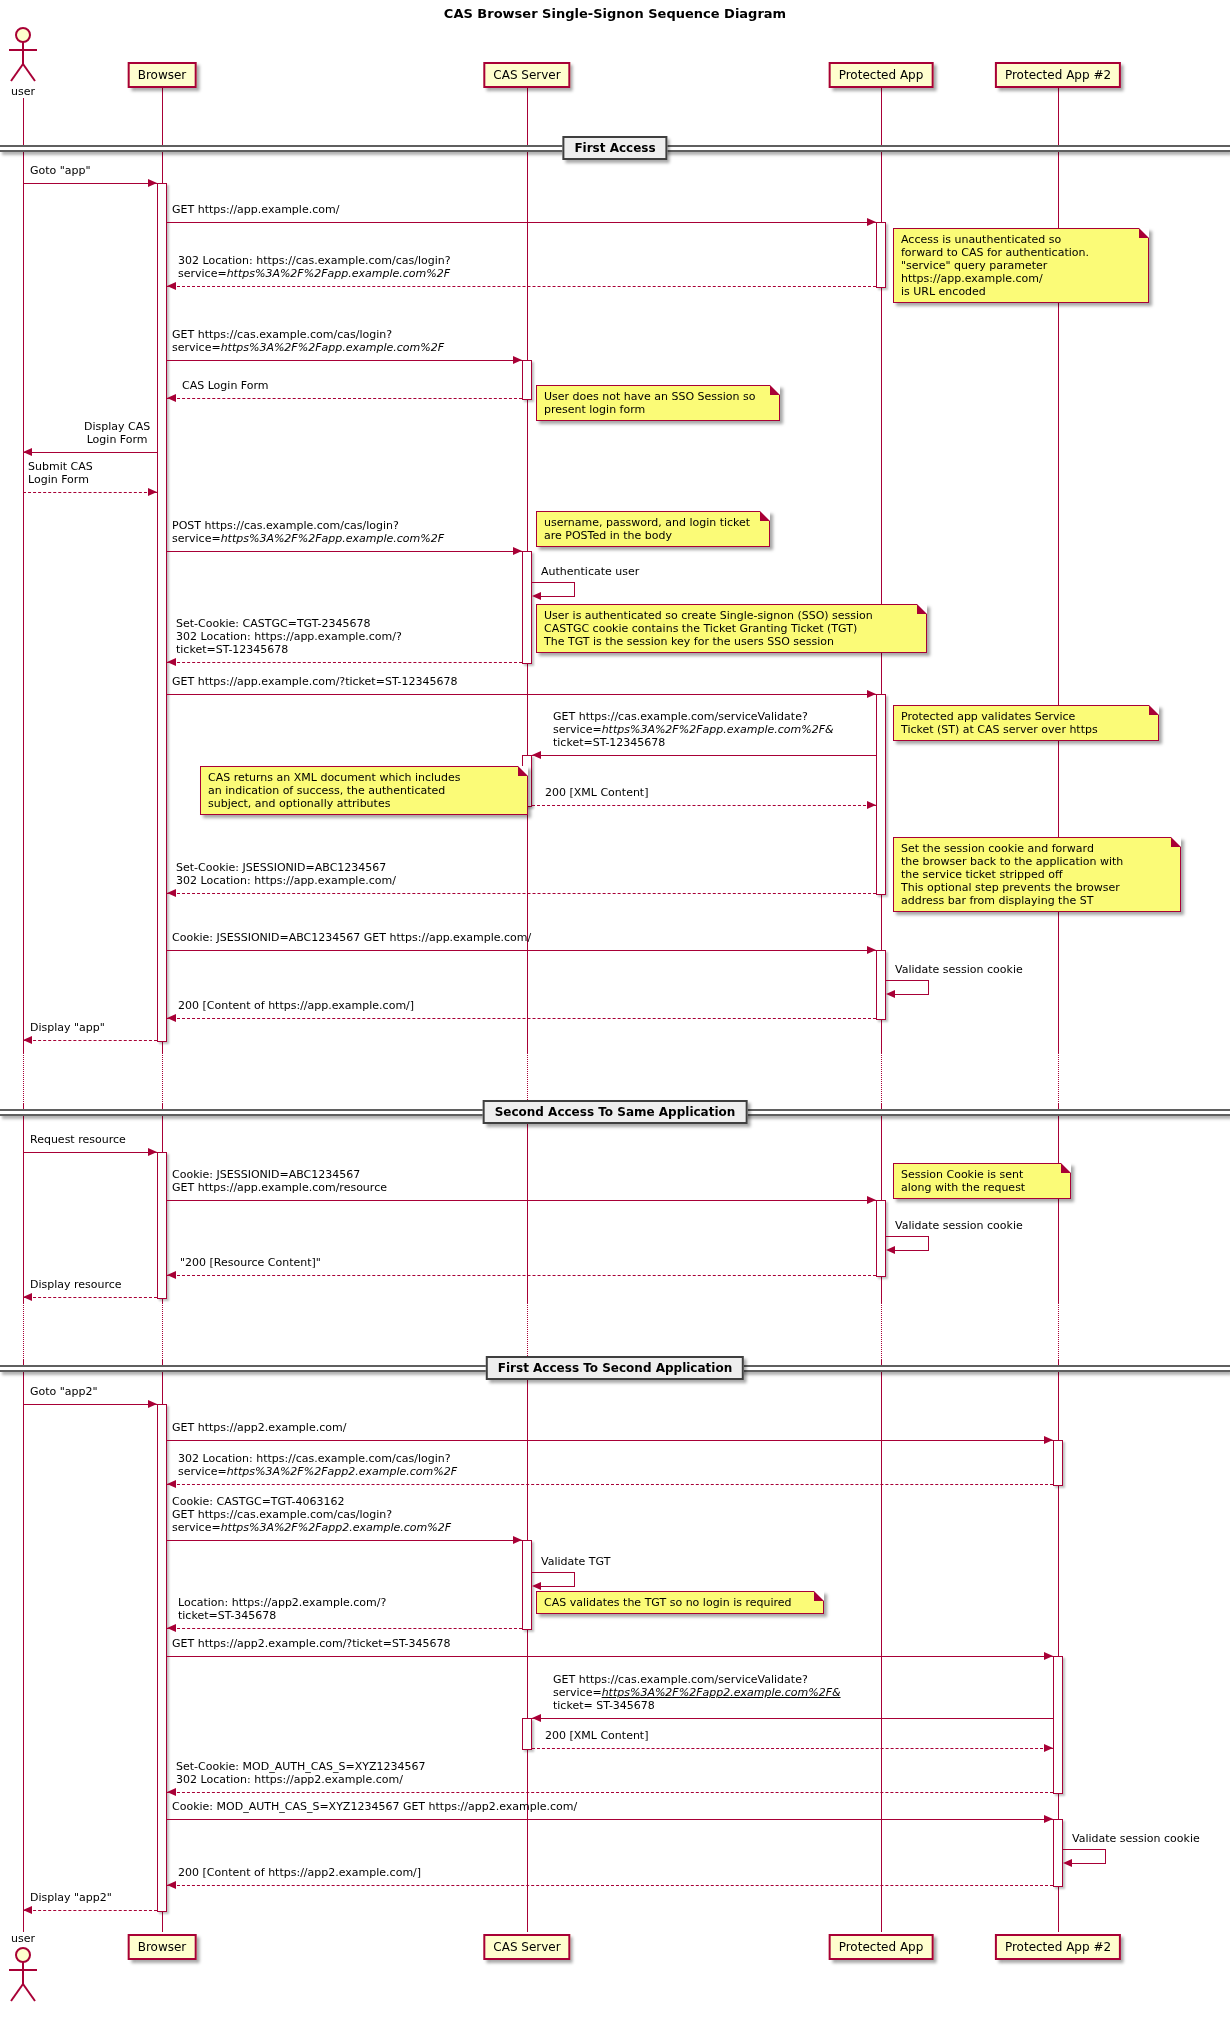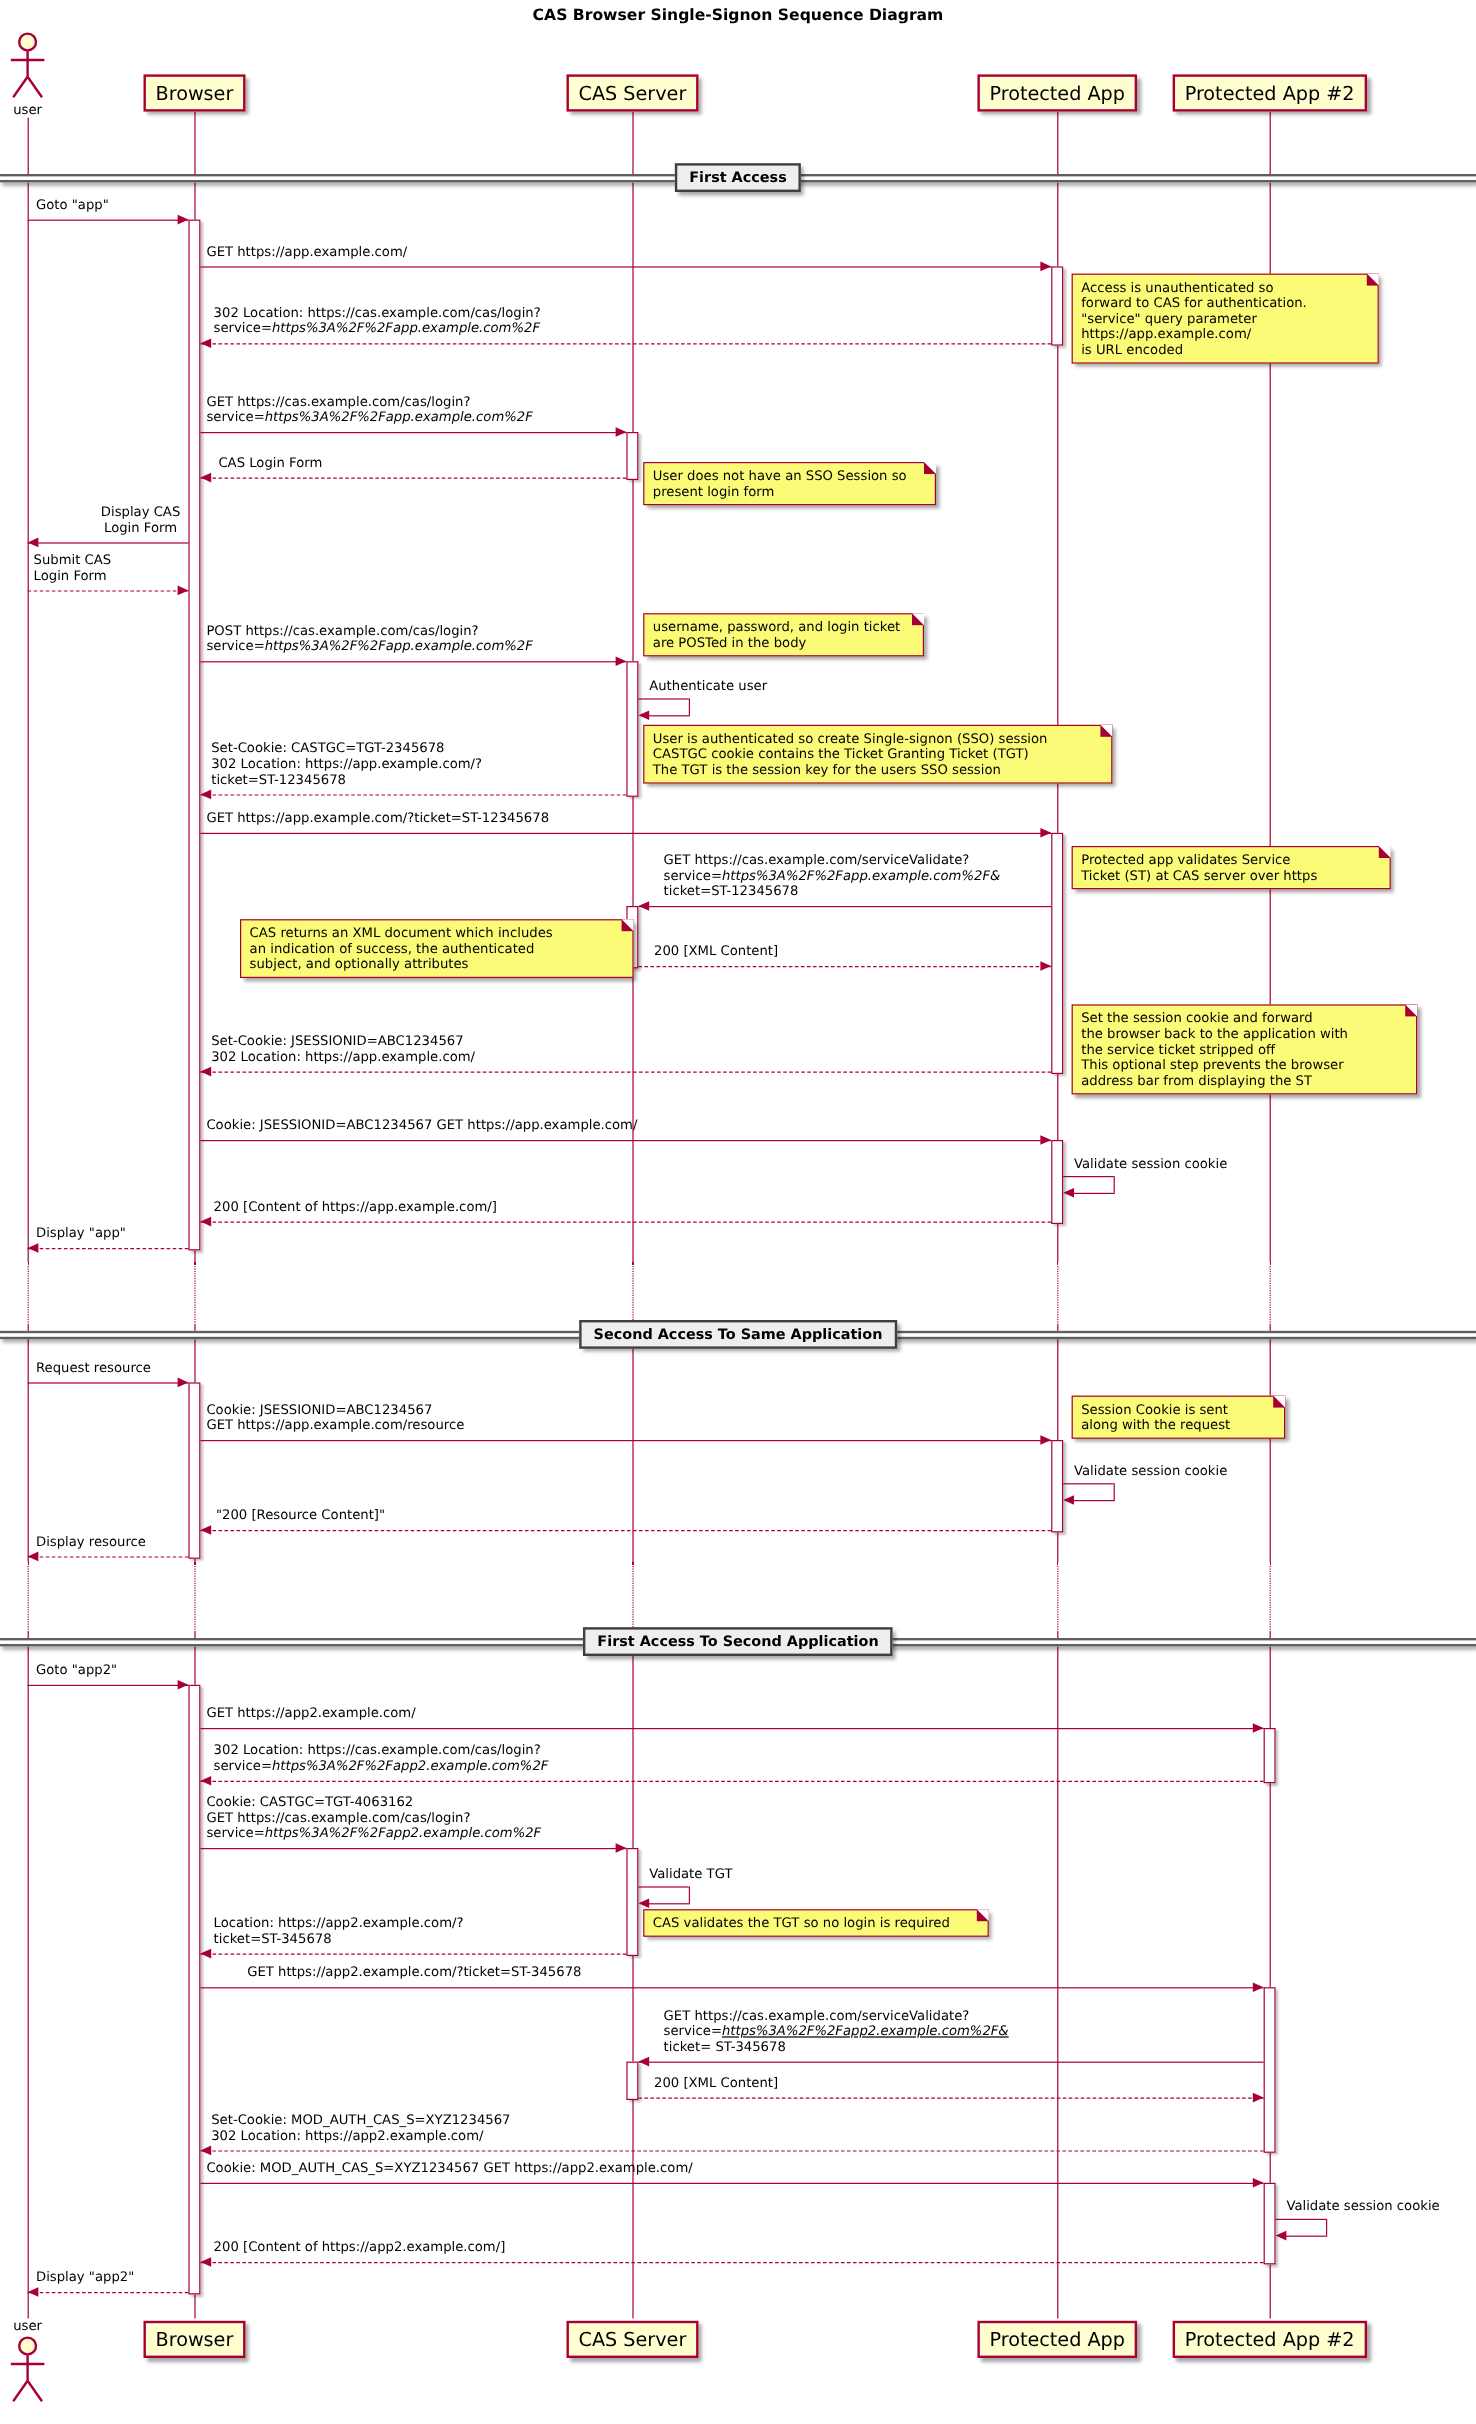--- a/index.html
+++ b/index.html
@@ -6,21 +6,21 @@
   #stage{position:relative;width:1230px;height:2020px;background:#ffffff;overflow:hidden;
          font-family:"DejaVu Sans","Liberation Sans",sans-serif;color:#000;}
   .title{position:absolute;left:0;top:6px;width:100%;text-align:center;
          font-size:13px;font-weight:bold;}
   .lifeline{position:absolute;width:0;}
   .lifeline.solid{border-left:1px solid #A80036;}
   .lifeline.dotted{border-left:1px dotted #A80036;}
   .activation{position:absolute;width:8px;background:#ffffff;border:1px solid #A80036;
               box-shadow:2px 2px 2px rgba(0,0,0,0.25);}
   .pbox{position:absolute;transform:translateX(-50%);background:#FEFECE;border:2px solid #A80036;
-        box-shadow:3px 3px 3px rgba(0,0,0,0.35);font-size:16px;padding:4px 8px;white-space:nowrap;}
+        box-shadow:3px 3px 3px rgba(0,0,0,0.35);font-size:12px;padding:4px 8px;white-space:nowrap;}
   .actor{position:absolute;transform:translateX(-50%);line-height:0;}
   .actor-label{position:absolute;transform:translateX(-50%);font-size:11px;white-space:nowrap;}
   .divider-line{position:absolute;left:0;width:100%;height:3px;background:#ffffff;
                 border-top:2px solid #5f5f5f;border-bottom:2px solid #5f5f5f;
                 box-shadow:2px 3px 3px rgba(0,0,0,0.3);}
   .divider-label{position:absolute;transform:translate(-50%,-50%);background:#EEEEEE;
                  border:2px solid #3f3f3f;font-weight:bold;font-size:12px;padding:3px 10px;
                  white-space:nowrap;box-shadow:3px 3px 3px rgba(0,0,0,0.35);}
   .msg-line{position:absolute;height:0;}
   .msg-line.solid{border-top:1px solid #A80036;}
@@ -156,21 +156,21 @@
       <div class="arrow-head" style="top: 1480px; border-top: 4px solid transparent; border-bottom: 4px solid transparent; left: 167px; border-right: 9px solid rgb(168, 0, 54);"></div>
       <div class="msg-label" style="left: 178px; top: 1452px;"><div><span>302 Location: https://cas.example.com/cas/login?</span></div><div><span>service=</span><span style="font-style: italic;">https%3A%2F%2Fapp2.example.com%2F</span><span></span></div></div>
       <div class="msg-line solid" style="left: 167px; top: 1540px; width: 355px;"></div>
       <div class="arrow-head" style="top: 1536px; border-top: 4px solid transparent; border-bottom: 4px solid transparent; left: 513px; border-left: 9px solid rgb(168, 0, 54);"></div>
       <div class="msg-label" style="left: 172px; top: 1495px;"><div><span>Cookie: CASTGC=TGT-4063162</span></div><div><span>GET https://cas.example.com/cas/login?</span></div><div><span>service=</span><span style="font-style: italic;">https%3A%2F%2Fapp2.example.com%2F</span><span></span></div></div>
       <div class="msg-line dashed" style="left: 167px; top: 1628px; width: 355px;"></div>
       <div class="arrow-head" style="top: 1624px; border-top: 4px solid transparent; border-bottom: 4px solid transparent; left: 167px; border-right: 9px solid rgb(168, 0, 54);"></div>
       <div class="msg-label" style="left: 178px; top: 1596px;"><div><span>Location: https://app2.example.com/?</span></div><div><span>ticket=ST-345678</span></div></div>
       <div class="msg-line solid" style="left: 167px; top: 1656px; width: 886px;"></div>
       <div class="arrow-head" style="top: 1652px; border-top: 4px solid transparent; border-bottom: 4px solid transparent; left: 1044px; border-left: 9px solid rgb(168, 0, 54);"></div>
-      <div class="msg-label" style="left: 172px; top: 1637px; margin-left: 34px;"><div><span>GET https://app2.example.com/?ticket=ST-345678</span></div></div>
+      <div class="msg-label" style="left: 172px; top: 1637px;"><div><span>GET https://app2.example.com/?ticket=ST-345678</span></div></div>
       <div class="msg-line solid" style="left: 532px; top: 1718px; width: 521px;"></div>
       <div class="arrow-head" style="top: 1714px; border-top: 4px solid transparent; border-bottom: 4px solid transparent; left: 532px; border-right: 9px solid rgb(168, 0, 54);"></div>
       <div class="msg-label" style="left: 553px; top: 1673px;"><div><span>GET https://cas.example.com/serviceValidate?</span></div><div><span>service=</span><span style="font-style: italic; text-decoration: underline;">https%3A%2F%2Fapp2.example.com%2F&amp;</span><span></span></div><div><span>ticket= ST-345678</span></div></div>
       <div class="msg-line dashed" style="left: 532px; top: 1748px; width: 521px;"></div>
       <div class="arrow-head" style="top: 1744px; border-top: 4px solid transparent; border-bottom: 4px solid transparent; left: 1044px; border-left: 9px solid rgb(168, 0, 54);"></div>
       <div class="msg-label" style="left: 545px; top: 1729px;"><div><span>200 [XML Content]</span></div></div>
       <div class="msg-line dashed" style="left: 167px; top: 1792px; width: 886px;"></div>
       <div class="arrow-head" style="top: 1788px; border-top: 4px solid transparent; border-bottom: 4px solid transparent; left: 167px; border-right: 9px solid rgb(168, 0, 54);"></div>
       <div class="msg-label" style="left: 176px; top: 1760px;"><div><span>Set-Cookie: MOD_AUTH_CAS_S=XYZ1234567</span></div><div><span>302 Location: https://app2.example.com/</span></div></div>
       <div class="msg-line solid" style="left: 167px; top: 1819px; width: 886px;"></div>

